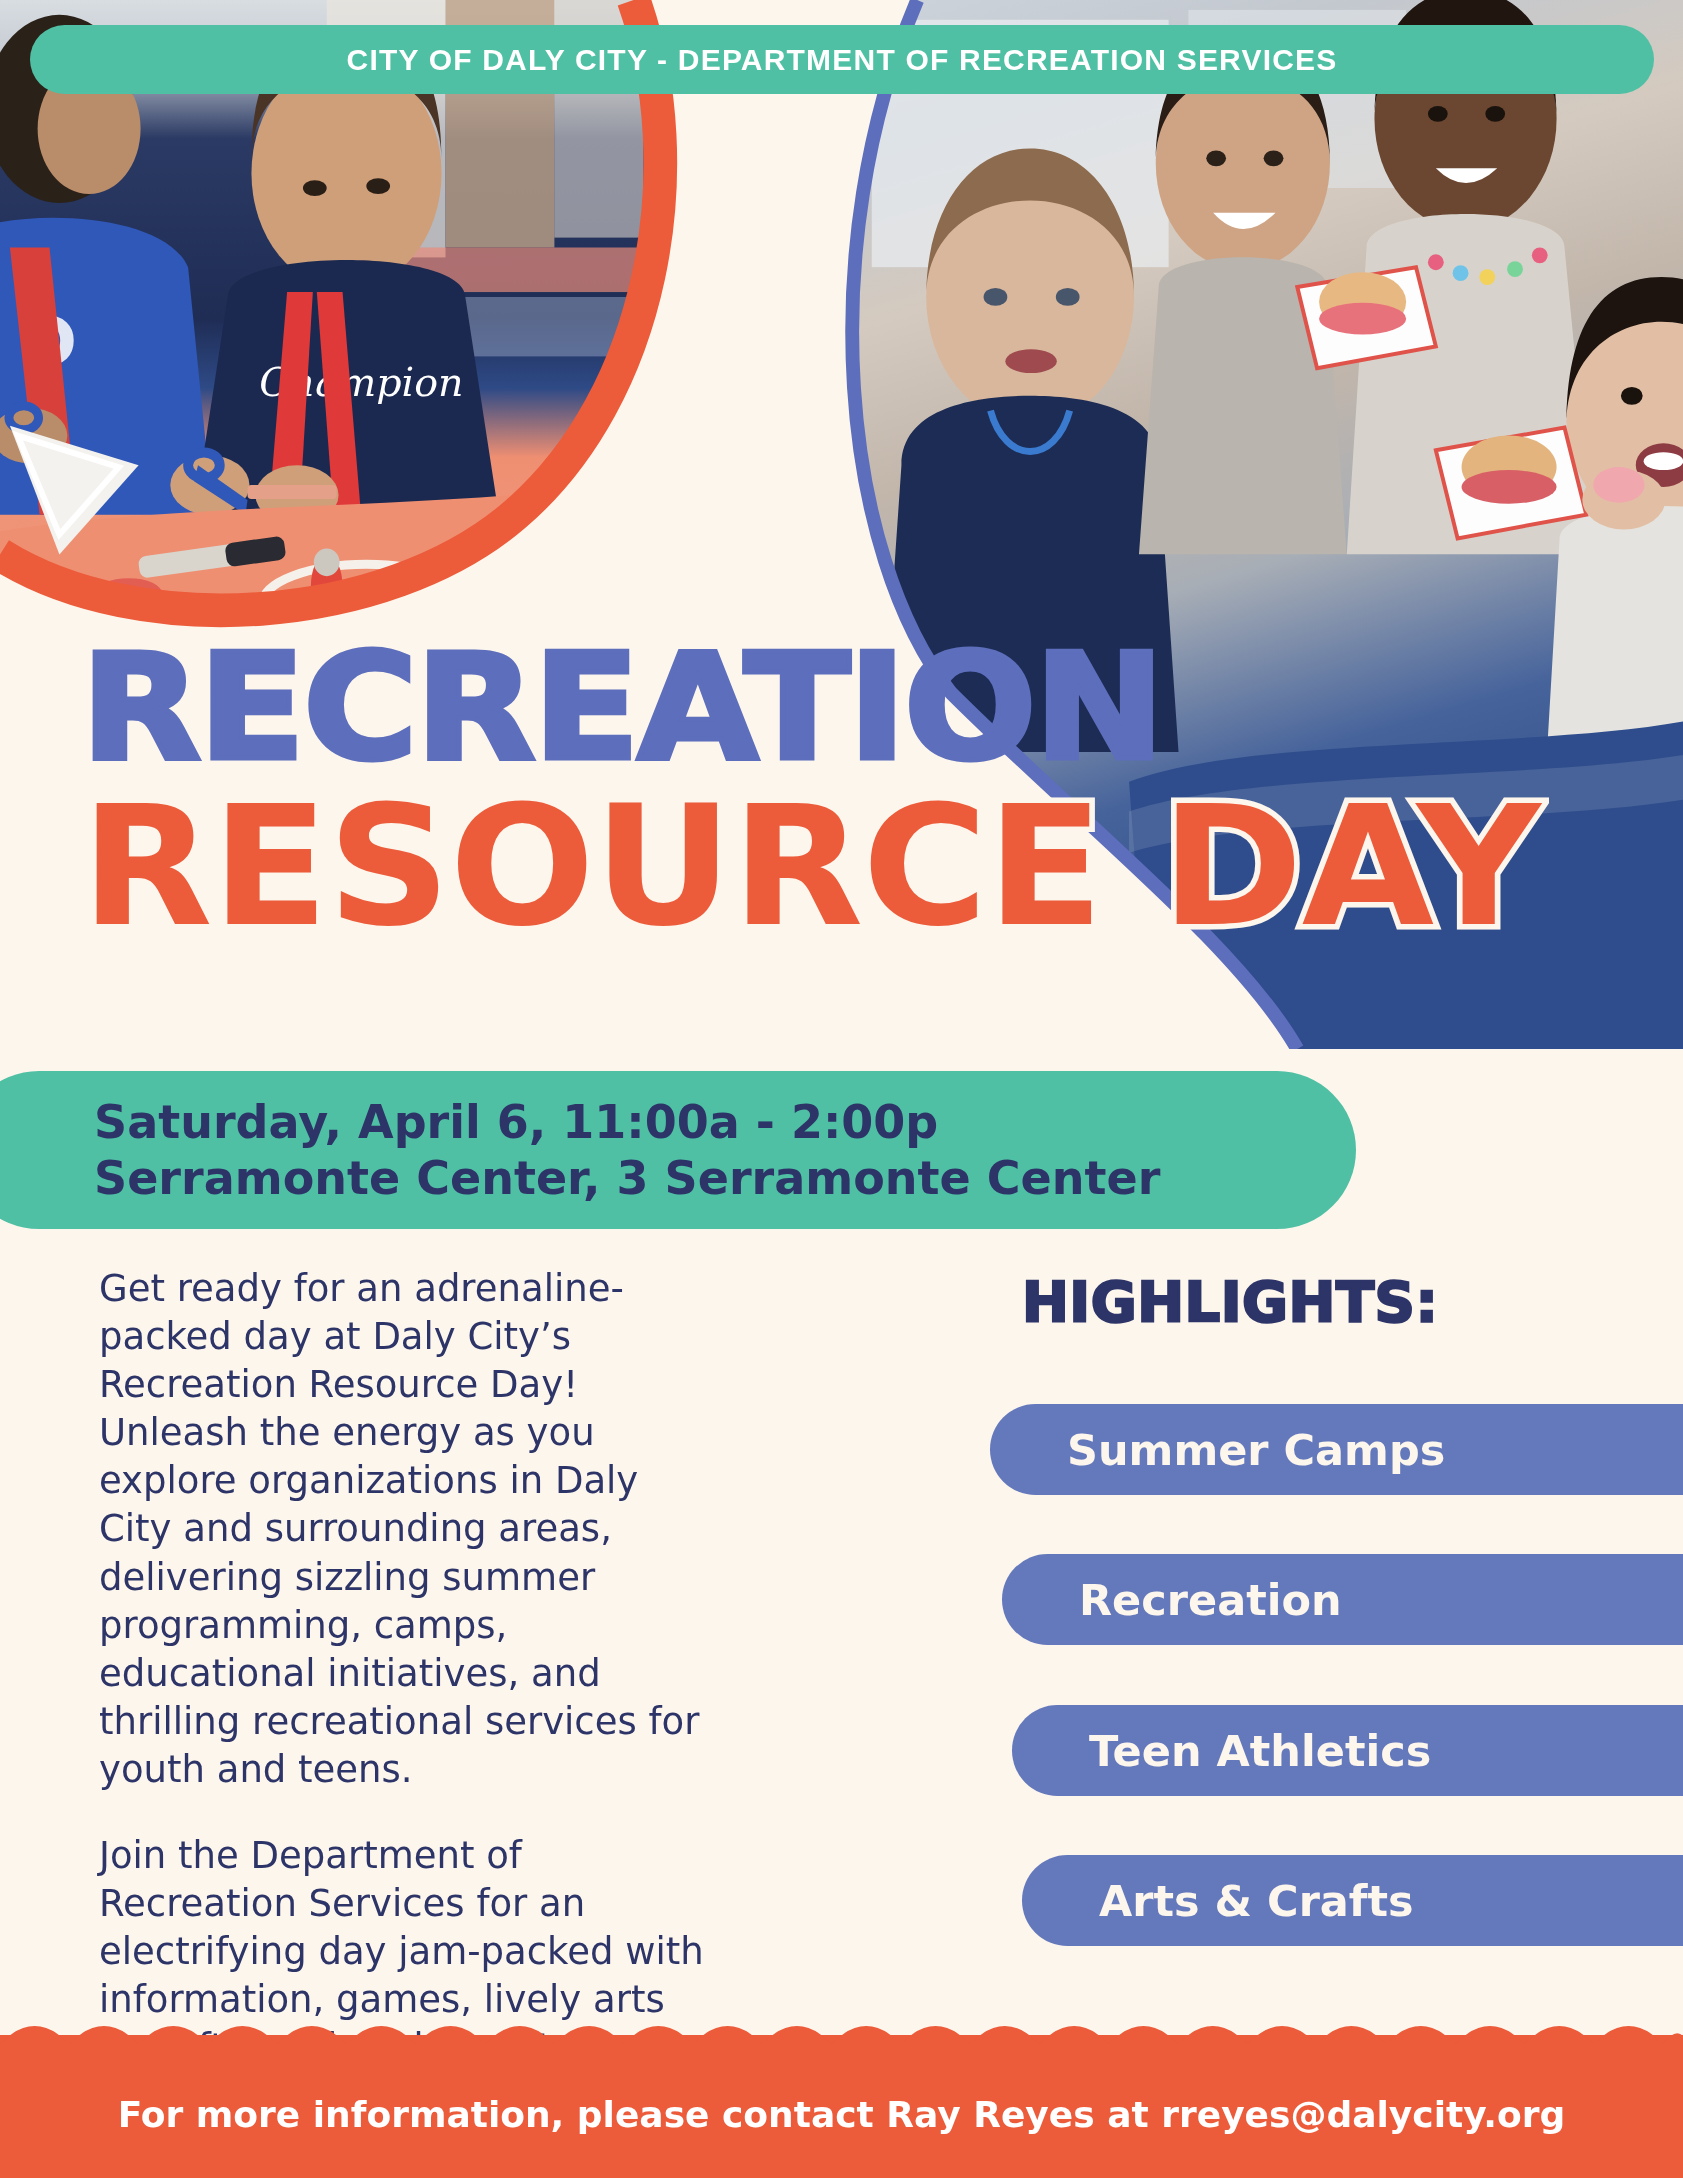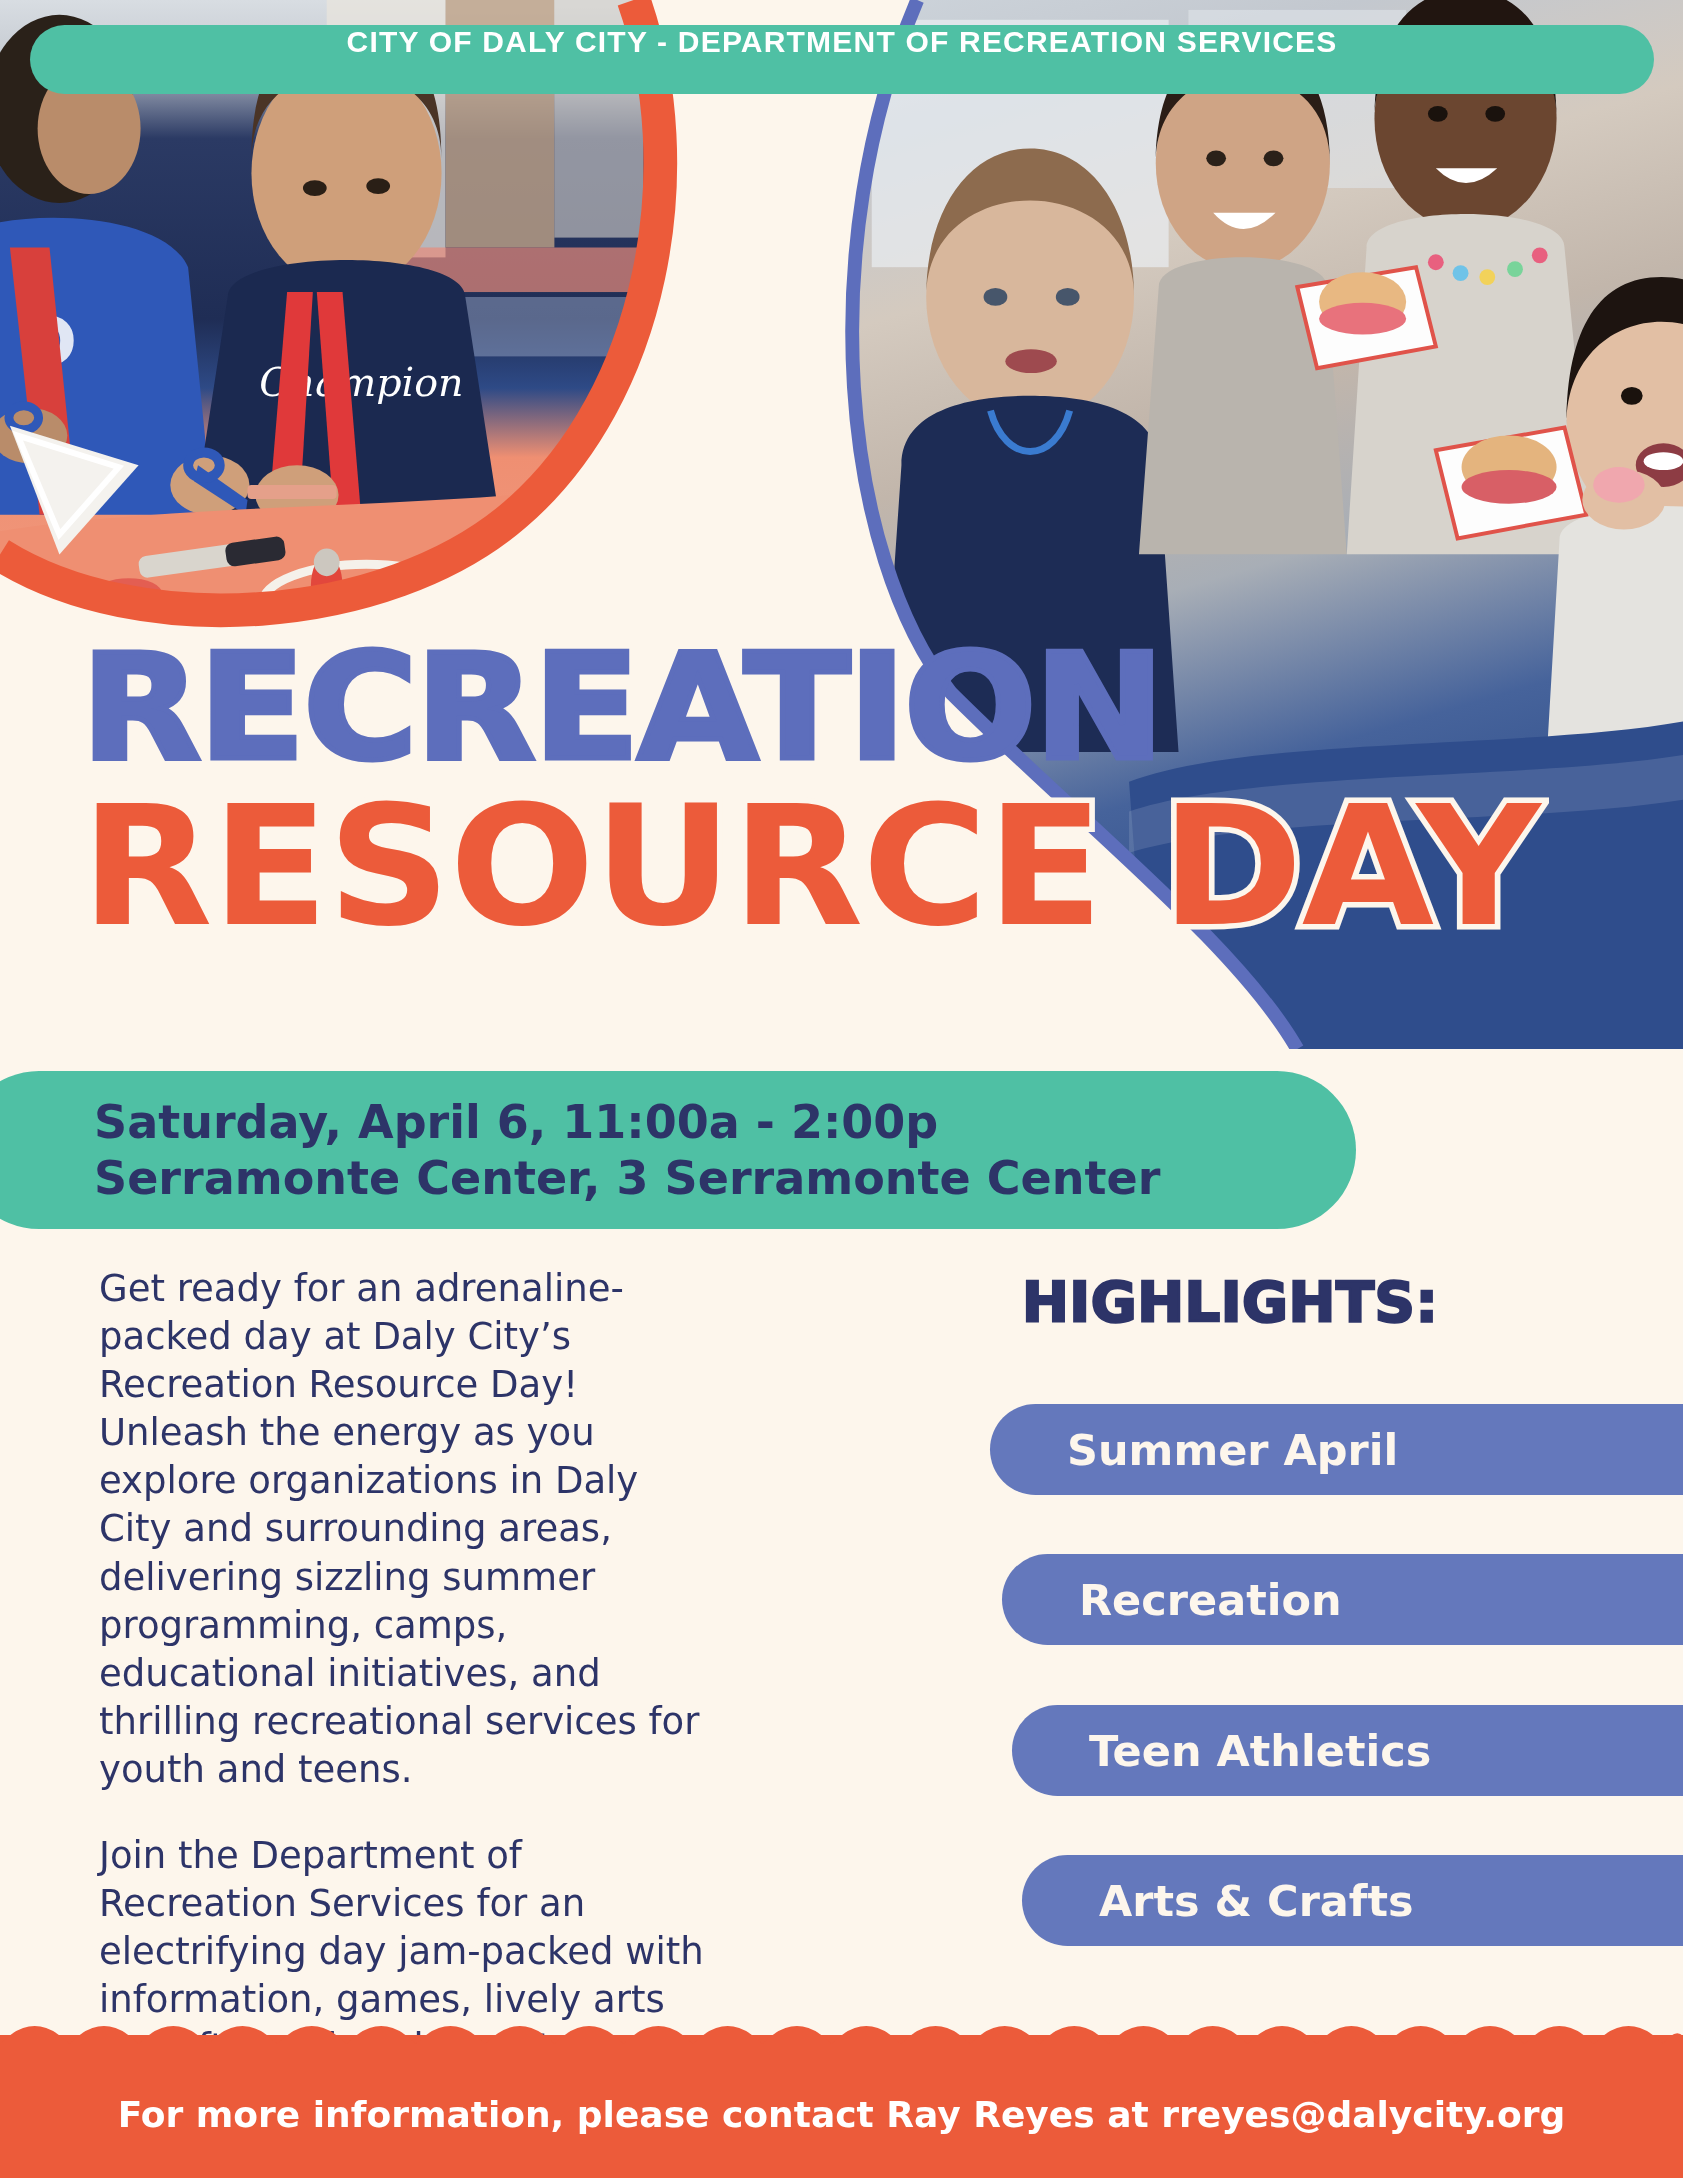--- a/index.html
+++ b/index.html
@@ -26,21 +26,21 @@
 
   .photo-right-border{
     position:absolute;left:832px;top:0;width:891px;height:1049px;
     pointer-events:none;
   }
 
   
   .header-pill{
     position:absolute;left:30px;top:25px;width:1624px;height:69px;
     background:#4FC0A4;border-radius:35px;
-    display:flex;justify-content:center;
+    display:flex;align-items:center;justify-content:center;
     z-index:40;
   }
   .header-pill span{
     color:#FFFFFF;font-size:30px;font-weight:bold;letter-spacing:1.2px;
     font-family:"Liberation Sans", sans-serif;
     white-space:nowrap;
   }
 
   
   .title-wrap{position:absolute;left:0;top:634px;width:1477px;height:376px;z-index:45;}
@@ -308,21 +308,21 @@
   </div>
 
   <div class="body-col">
     <p>Get ready for an adrenaline-packed day at Daly City’s Recreation Resource Day! Unleash the energy as you explore organizations in Daly City and surrounding areas, delivering sizzling summer programming, camps, educational initiatives, and thrilling recreational services for youth and teens.</p>
     <p>Join the Department of Recreation Services for an electrifying day jam-packed with information, games, lively arts &amp; crafts, and a whole lot more!</p>
   </div>
 
   <div class="highlights-head">HIGHLIGHTS:</div>
 
   <div class="pill pill-0">
-    <span>Summer April</span>
+    <span>Summer Camps</span>
   </div>
   <div class="pill pill-1">
     <span>Recreation</span>
   </div>
   <div class="pill pill-2">
     <span>Teen Athletics</span>
   </div>
   <div class="pill pill-3">
     <span>Arts &amp; Crafts</span>
   </div>

